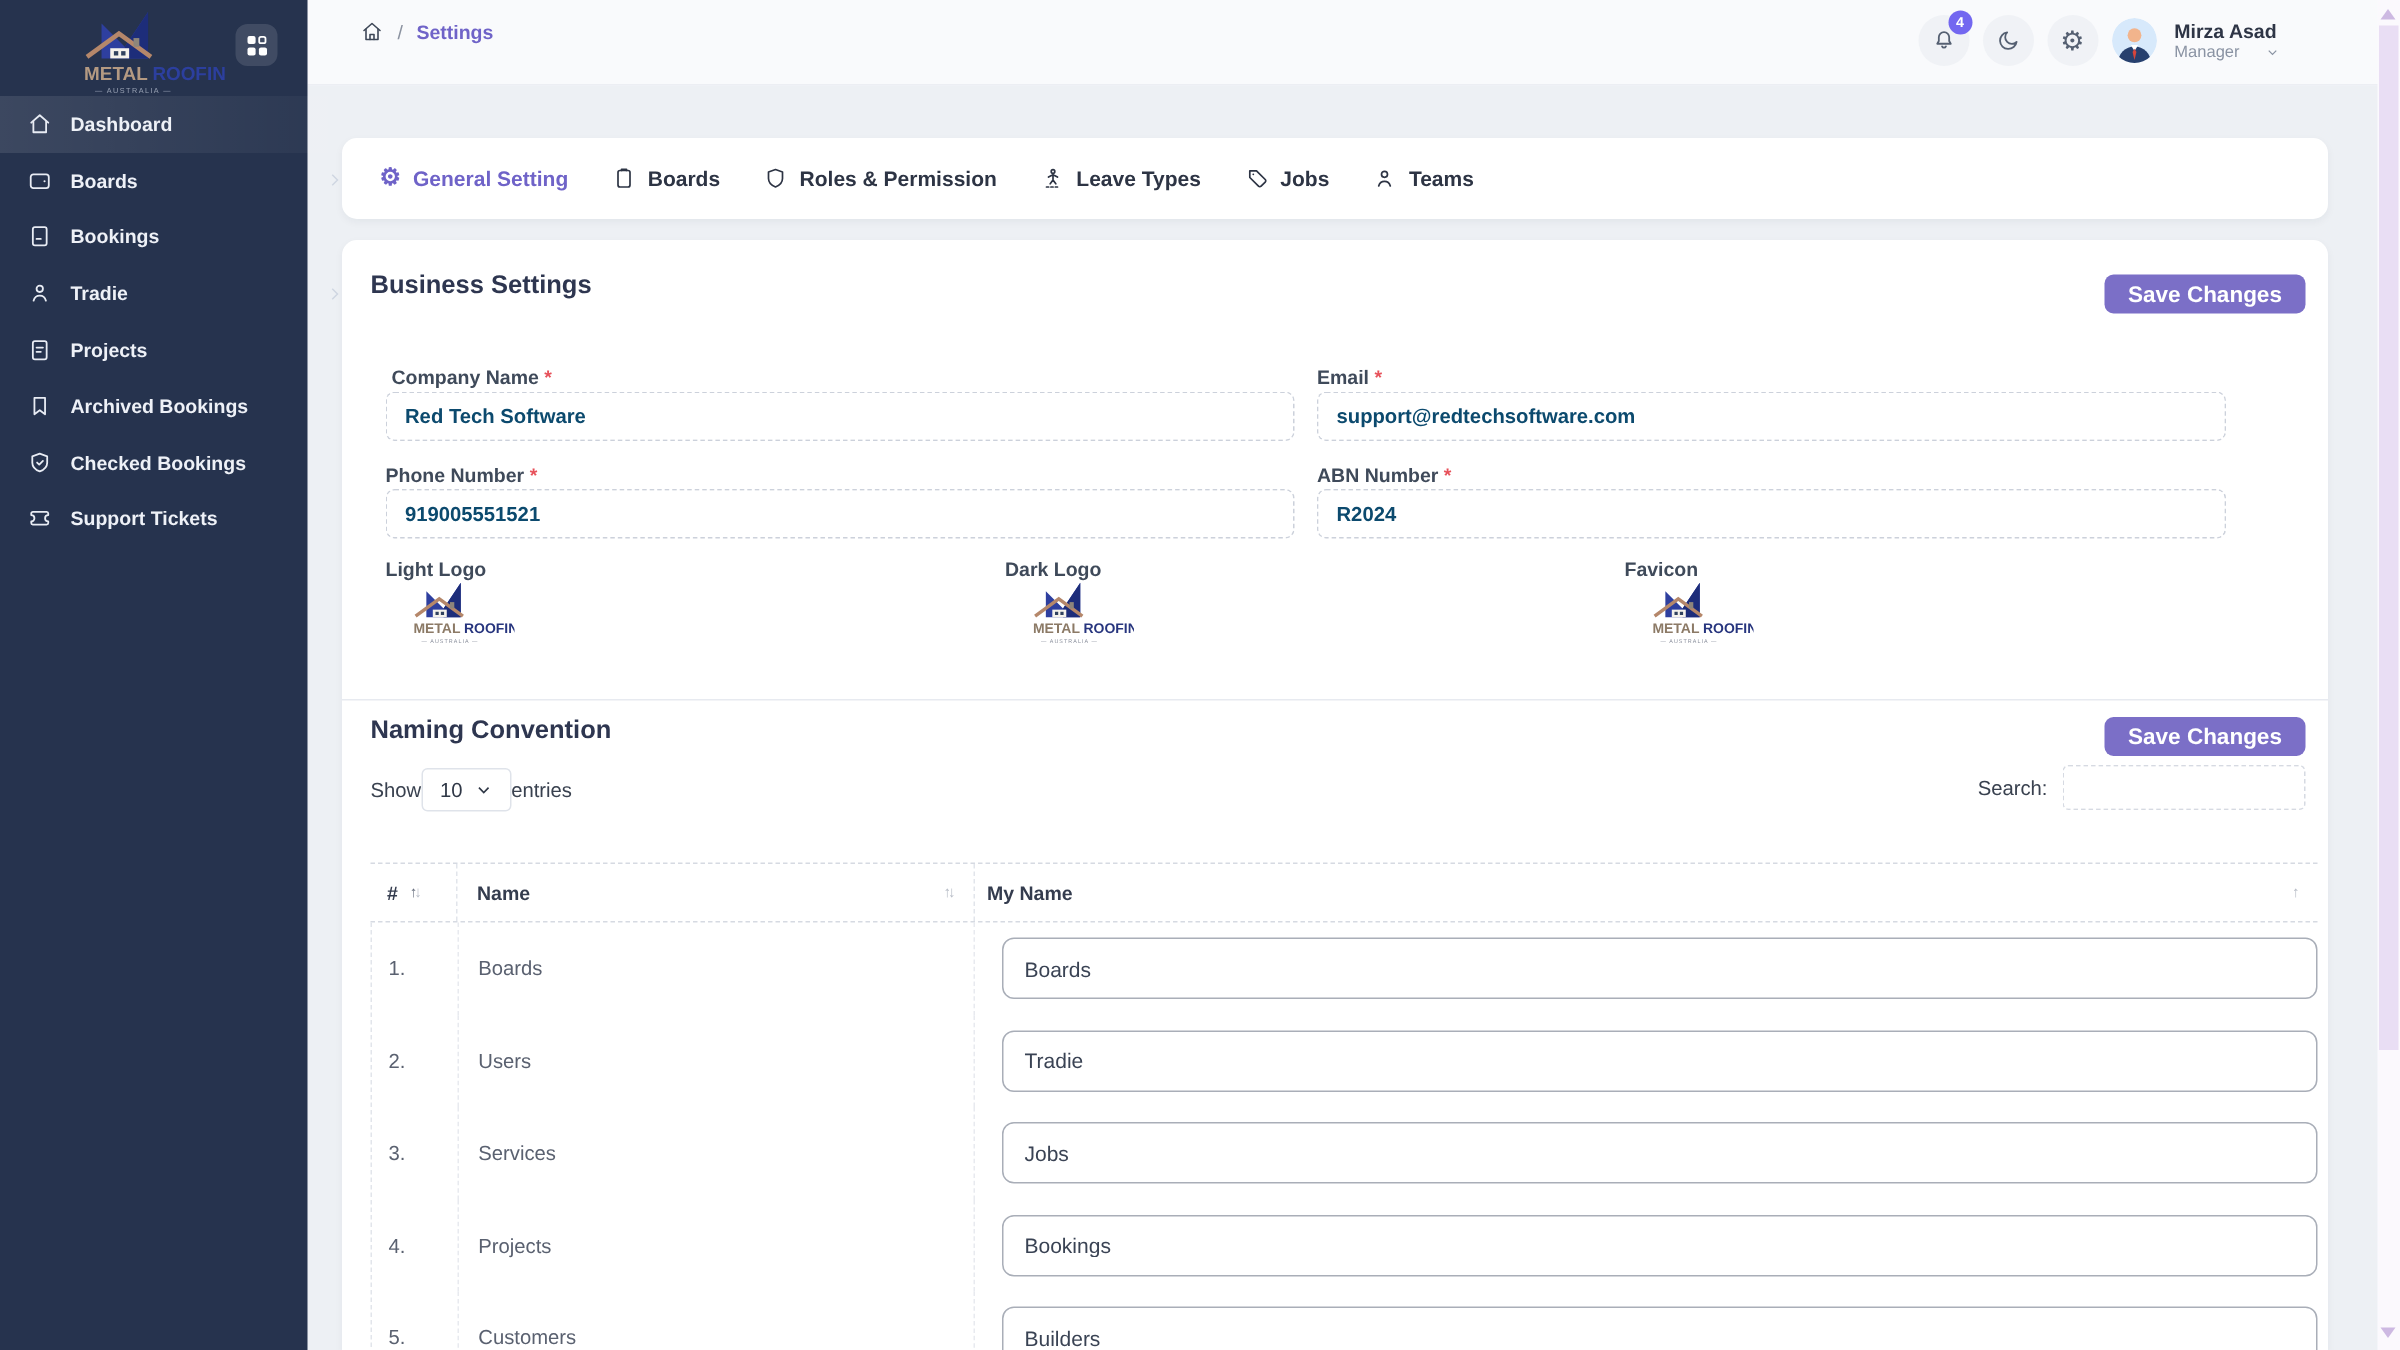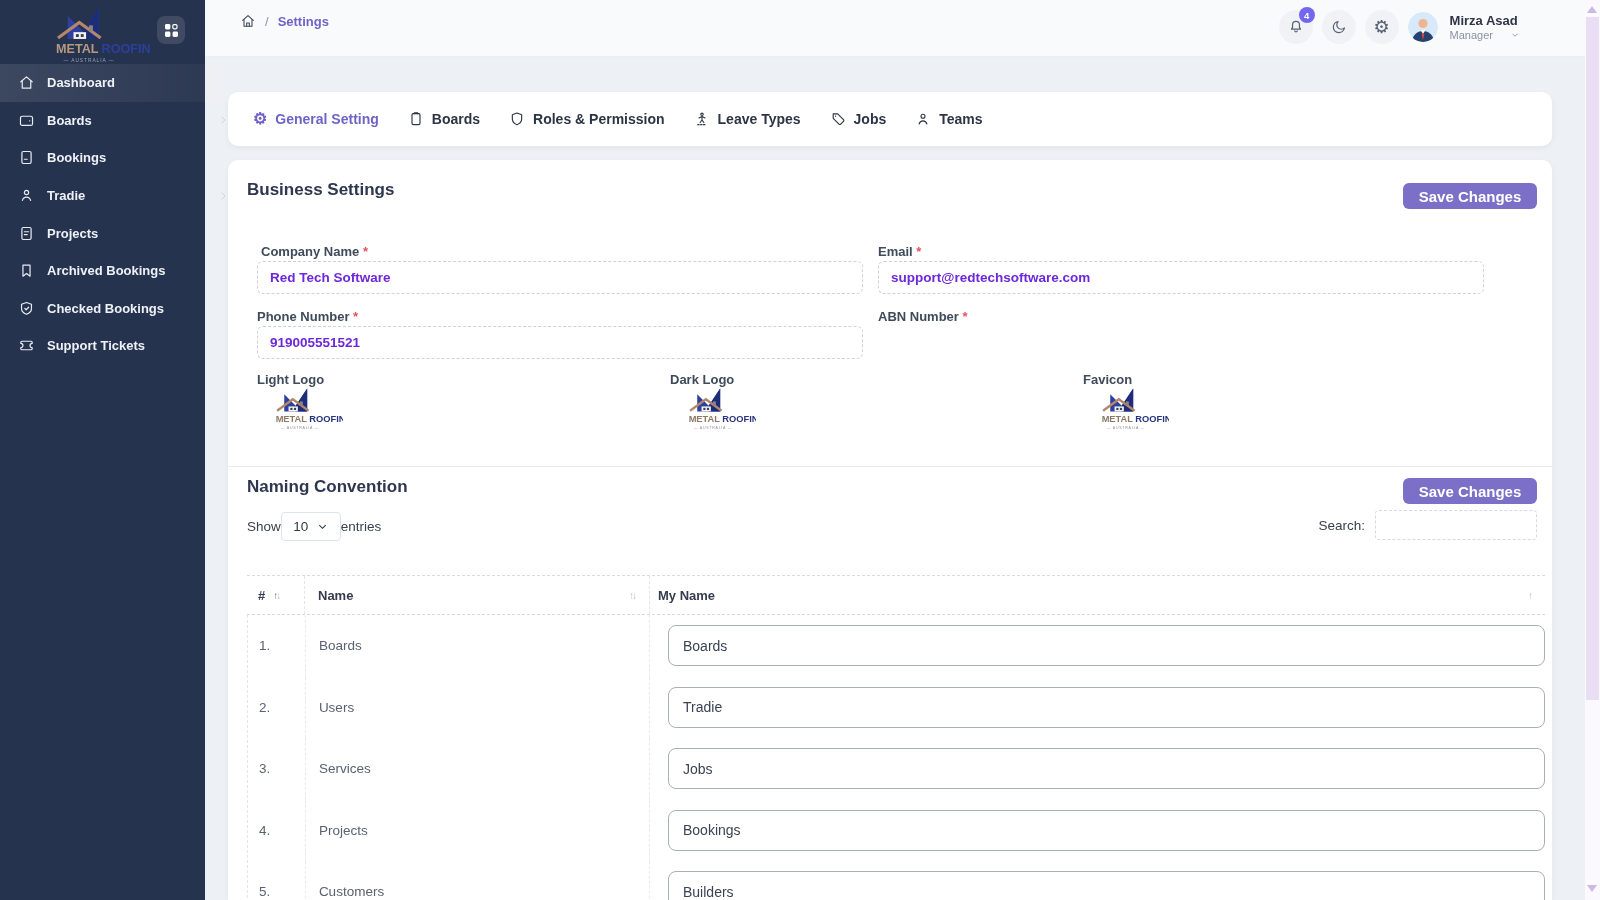--- a/index.html
+++ b/index.html
@@ -46,21 +46,21 @@
 
   
   .content { position:absolute; left:228px; top:160px; width:1324px; height:740px; background:#fff; border-radius:10px 10px 0 0;
              box-shadow:0 2px 6px rgba(20,30,60,.05); }
   .sec-title { position:absolute; left:19px; font-size:17px; font-weight:700; color:#2e3650; }
   .save-btn { position:absolute; right:15px; width:134px; height:26px; background:#7b6fc7; color:#fff; border:none;
               border-radius:6px; font-size:15px; font-weight:700; font-family:inherit; cursor:pointer; }
   .fld-label { position:absolute; font-size:13px; font-weight:600; color:#3f4a5a; }
   .req { color:#e7515a; }
   .fld-input { position:absolute; height:33px; border:1px dashed #ccd1db; border-radius:6px; background:#fff;
-               padding:0 12px; font-size:13.5px; color:#6d28d9; font-family:inherit; font-weight:600; width:606px; }
+               padding:0 12px; font-size:13.5px; color:#0c4a6e; font-family:inherit; font-weight:600; width:606px; }
   .logo-label { position:absolute; top:212px; font-size:13px; font-weight:600; color:#3f4a5a; }
   .logo-slot { position:absolute; top:226px; width:86px; height:48px; cursor:pointer; }
   .divider { position:absolute; left:0; top:306px; width:100%; border-top:1px solid #e7eaf0; }
 
   
   .show-row { position:absolute; left:19px; top:352px; display:flex; align-items:center; font-size:13.5px; color:#39414f; }
   .pp-select { width:60px; height:29px; border:1px solid #dfe3ea; border-radius:4px; display:flex; align-items:center;
                justify-content:center; gap:9px; font-size:13.5px; color:#2f3746; cursor:pointer; background:#fff; }
   .search-row { position:absolute; right:15px; top:350px; display:flex; align-items:center; gap:10px; font-size:13.5px; color:#39414f; }
   .search-input { width:162px; height:30px; border:1px dashed #d6dae2; border-radius:4px; font-family:inherit; padding:0 10px; font-size:13px; }
@@ -280,20 +280,21 @@
     <input class="fld-input" style="left: 29px; top: 101px;" value="Red Tech Software">
     <label class="fld-label" style="left:650px; top:84px;">
       <span>Email</span> <span class="req">*</span></label>
     <input class="fld-input" style="left: 650px; top: 101px;" value="support@redtechsoftware.com">
 
     <label class="fld-label" style="left:29px; top:149px;">
       <span>Phone Number</span> <span class="req">*</span></label>
     <input class="fld-input" style="left: 29px; top: 166px;" value="919005551521">
     <label class="fld-label" style="left:650px; top:149px;">
       <span>ABN Number</span> <span class="req">*</span></label>
+    <input class="fld-input" style="left: 650px; top: 166px;" value="R2024">
 
     <div class="logo-label" style="left:29px;">Light Logo</div>
     <div class="logo-label" style="left:442px;">Dark Logo</div>
     <div class="logo-label" style="left:855px;">Favicon</div>
     <div class="logo-slot" style="left:29px;"><svg viewBox="0 0 120 64" width="100%" height="100%">
     <polygon points="38,34 38,10 54,26 70,2 70,34" fill="#2e3f9f"></polygon>
     <polygon points="54,26 70,2 70,34 54,34" fill="#1d2d7a"></polygon>
     <polyline points="28,33 50,17 72,33" fill="none" stroke="#b5876a" stroke-width="3.2"></polyline>
     <rect x="44" y="27" width="13" height="7" fill="#f5f2ec"></rect>
     <rect x="46.5" y="29" width="3" height="3" fill="#31425f"></rect>

